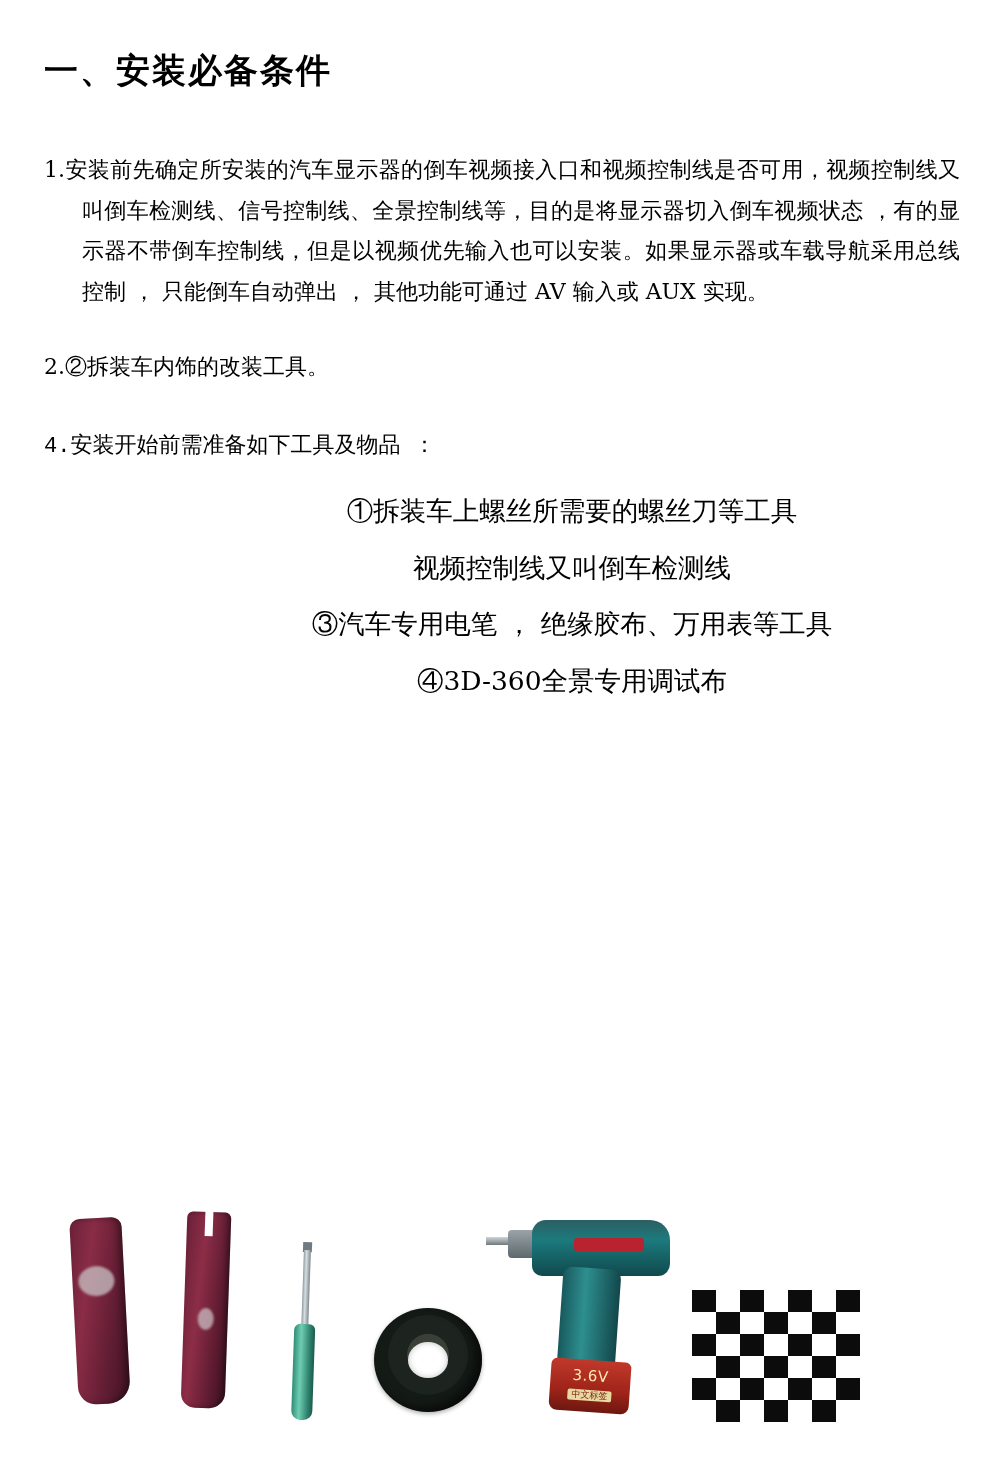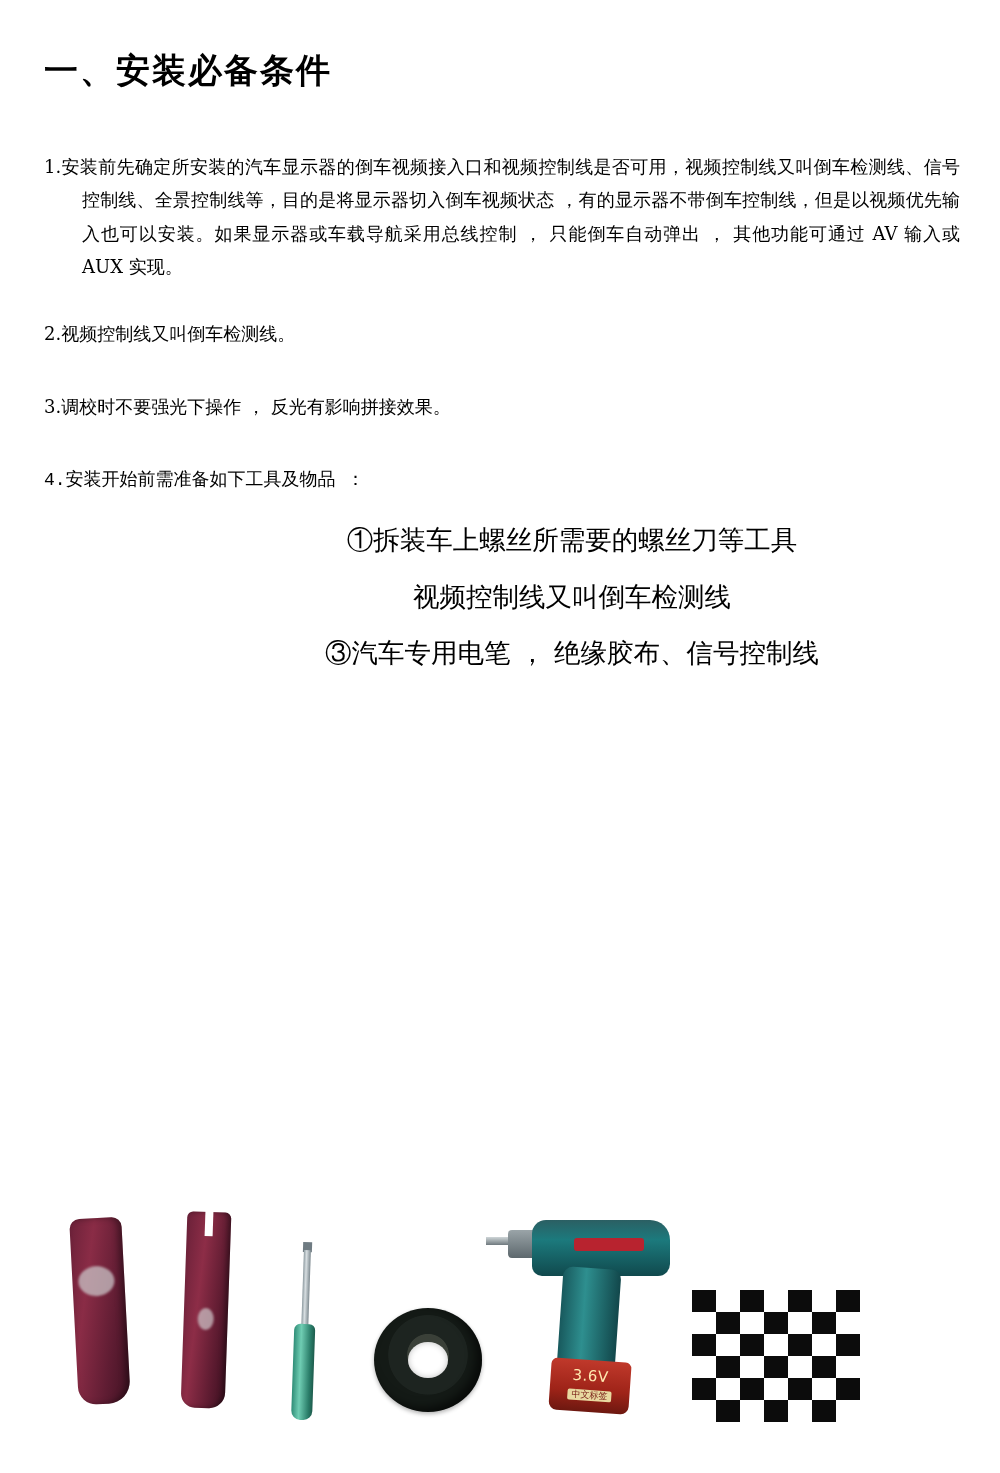--- a/index.html
+++ b/index.html
@@ -32,21 +32,21 @@
     font-family: "DejaVu Serif", "Liberation Serif", serif;
   }
   .body-list {
     position: absolute;
     left: 44px;
     top: 150px;
     width: 916px;
   }
   .item {
     display: block;
-    font-size: 18px;
+    font-size: 22px;
     line-height: 1.85;
     margin-bottom: 26px;
     text-align: justify;
     text-justify: inter-ideograph;
   }
   .hang {
     padding-left: 38px;
     text-indent: -38px;
   }
   .sublist {
@@ -295,36 +295,34 @@
 
   <div class="heading">一、安装必备条件</div>
 
   <div class="body-list">
 
     <div class="item hang">
       <span>1.</span><span>安装前先确定所安装的汽车显示器的倒车视频接入口和视频控制线是否可用，视频控制线又叫倒车检测线、信号控制线、全景控制线等，目的是将显示器切入倒车视频状态 ，有的显示器不带倒车控制线，但是以视频优先输入也可以安装。如果显示器或车载导航采用总线控制 ， 只能倒车自动弹出 ， 其他功能可通过 AV 输入或 AUX 实现。</span>
     </div>
 
     <div class="item hang" style="margin-top:34px;">
-      <span>2.</span><span>视频控制线又叫倒车检测线。</span>
-    </div>
-
-    <div class="item hang" style="margin-top:40px;">
-      <span>3.</span><span>调校时不要强光下操作 ， 反光有影响拼接效果。</span>
-    </div>
+      <span>2.</span><span>②拆装车内饰的改装工具。</span>
+    </div>
+
 
     <div class="item hang" style="margin-top:40px;font-family:Liberation Mono, monospace;">
       <span>4.</span><span>安装开始前需准备如下工具及物品 ：</span>
     </div>
 
     <div style="position:relative; height:230px; margin-top:30px;">
       <div class="sublist">
         <div class="subitem">①拆装车上螺丝所需要的螺丝刀等工具</div>
         <div class="subitem">视频控制线又叫倒车检测线</div>
-        <div class="subitem">③汽车专用电笔 ， 绝缘胶布、信号控制线</div>
+        <div class="subitem">③汽车专用电笔 ， 绝缘胶布、万用表等工具</div>
+        <div class="subitem">④3D-360全景专用调试布</div>
       </div>
     </div>
 
   </div>
 
   <div class="figure">
 
     <div class="pry1"></div>
     <div class="pry2"></div>
 

